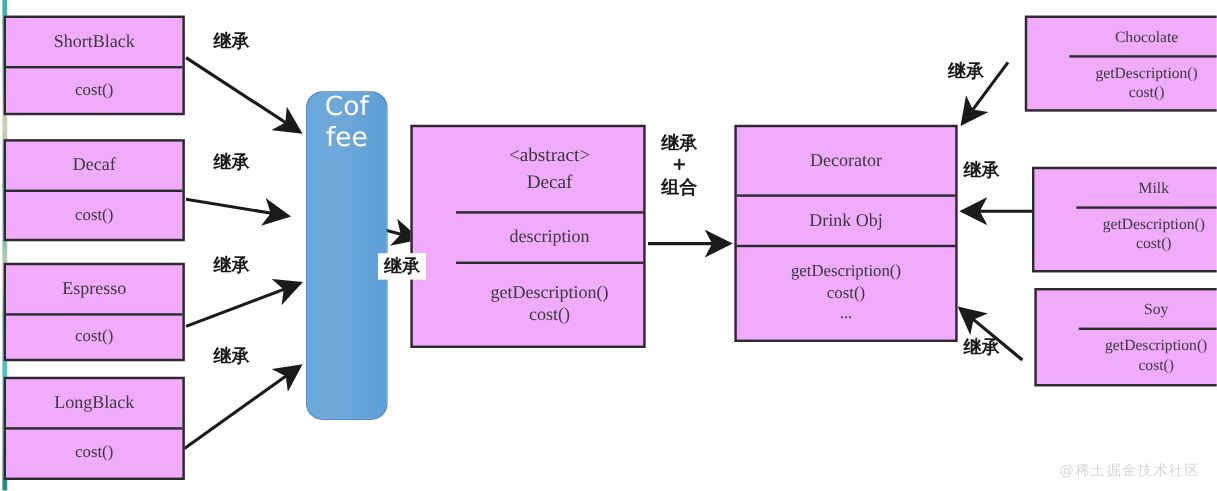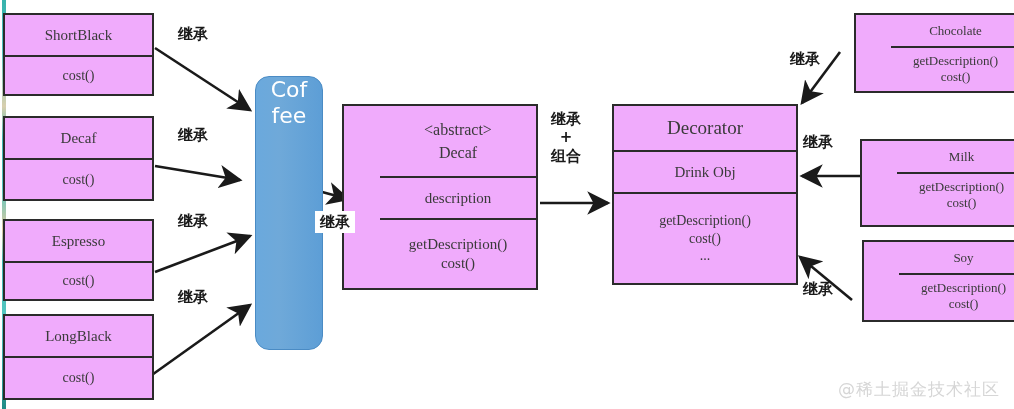--- a/index.html
+++ b/index.html
@@ -91,24 +91,24 @@
     box-sizing: border-box;
     flex: 1;
     display: flex; flex-direction: column;
     align-items: center; justify-content: center;
     color: #3a3a3a; font-size: 15px; line-height: 1.45;
   }
 
   
   #decorator-box { left: 612px; top: 104px; width: 186px; height: 181px; }
   #decorator-box .dec-title {
-    box-sizing: border-box; height: 46px;
+    box-sizing: border-box; height: 58px;
     border-bottom: 2px solid #2b2b2b;
     display: flex; align-items: center; justify-content: center;
-    color: #3a3a3a; font-size: 19px;
+    color: #3a3a3a; font-size: 15px;
   }
   #decorator-box .dec-field {
     box-sizing: border-box; height: 42px;
     border-bottom: 2px solid #2b2b2b;
     display: flex; align-items: center; justify-content: center;
     color: #3a3a3a; font-size: 15px;
   }
   #decorator-box .dec-ops {
     box-sizing: border-box; flex: 1;
     display: flex; flex-direction: column;
@@ -147,21 +147,21 @@
     background: #ffffff;
     padding: 2px 5px;
   }
 
   
   #watermark {
     position: absolute;
     right: 14px; bottom: 8px;
     color: #d6d6d6;
     font-family: "DejaVu Sans", "Liberation Sans", sans-serif;
-    font-size: 17px;
+    font-size: 12px;
     letter-spacing: 1px;
     white-space: nowrap;
   }
 
   svg#arrows {
     position: absolute;
     left: 0; top: 0;
     width: 1014px; height: 409px;
     pointer-events: none;
   }

